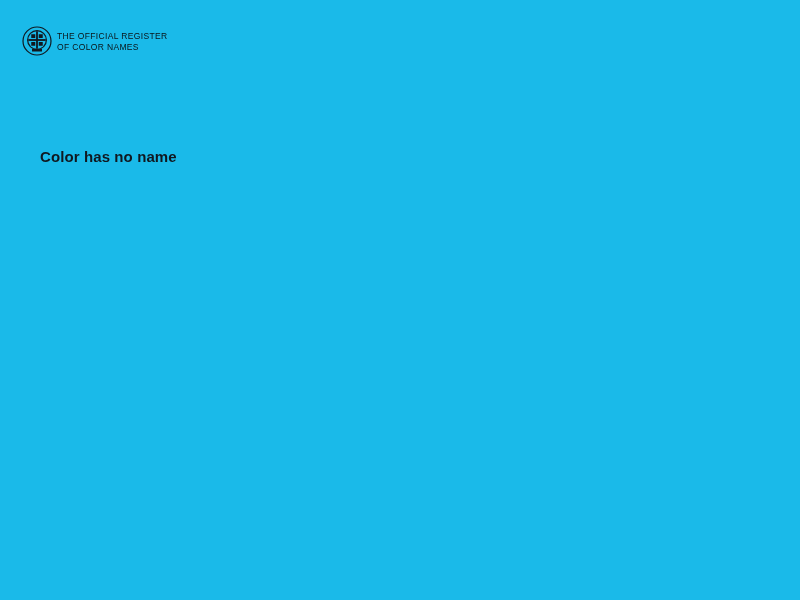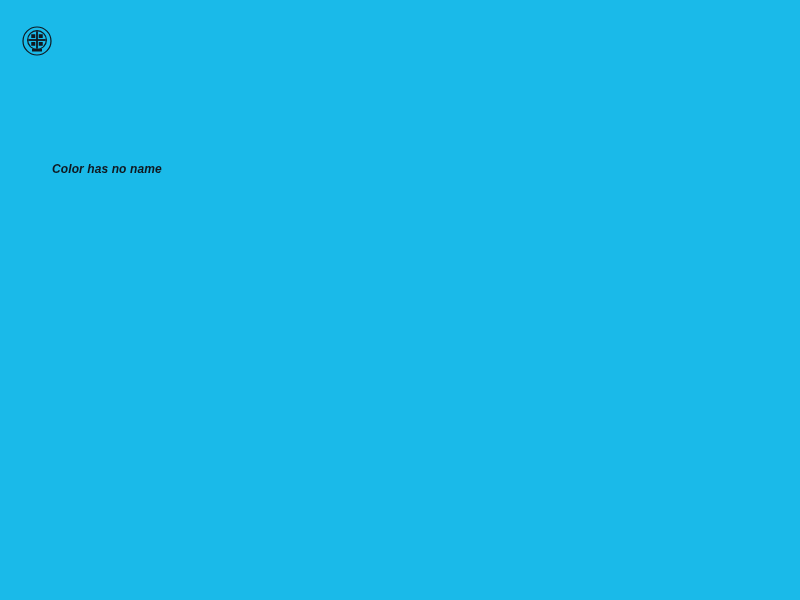--- a/index.html
+++ b/index.html
@@ -68,30 +68,29 @@
     color: #101820;
     white-space: nowrap;
   }
   #color-title .title-hex {
     font-weight: 700;
   }
   #color-title .title-word {
     font-weight: 700;
   }
   #color-subtitle {
-    margin: 12px;
+    margin: 0;
     padding-top: 30px;
     font-family: "Liberation Sans", sans-serif;
-    font-size: 12px;
+    font-size: 15px;
     line-height: 14px;
     font-weight: 700;
     letter-spacing: 0.1px;
     color: #101820;
     white-space: nowrap;
-    font-style: italic;
   }
 
   
   #swatch-field {
     position: absolute;
     left: 0;
     top: 0;
     width: 800px;
     height: 600px;
     background: #1abae9;
@@ -121,20 +120,24 @@
 
         <rect x="18.5" y="16.5" width="8" height="7.5" fill="#101820"></rect>
         <rect x="33.5" y="16.5" width="8" height="7.5" fill="#101820"></rect>
         <rect x="18.5" y="32.0" width="8" height="7.5" fill="#101820"></rect>
         <rect x="33.5" y="32.0" width="8" height="7.5" fill="#101820"></rect>
 
         <rect x="20" y="46" width="20" height="5" fill="#101820"></rect>
       </svg>
     </span>
 
+    <span id="brand-words">
+      <span class="brand-line">THE OFFICIAL REGISTER</span>
+      <span class="brand-line">OF COLOR NAMES</span>
+    </span>
 
   </div>
 
   <div id="main">
 
 
     <p id="color-subtitle">Color has no name</p>
 
   </div>
 

